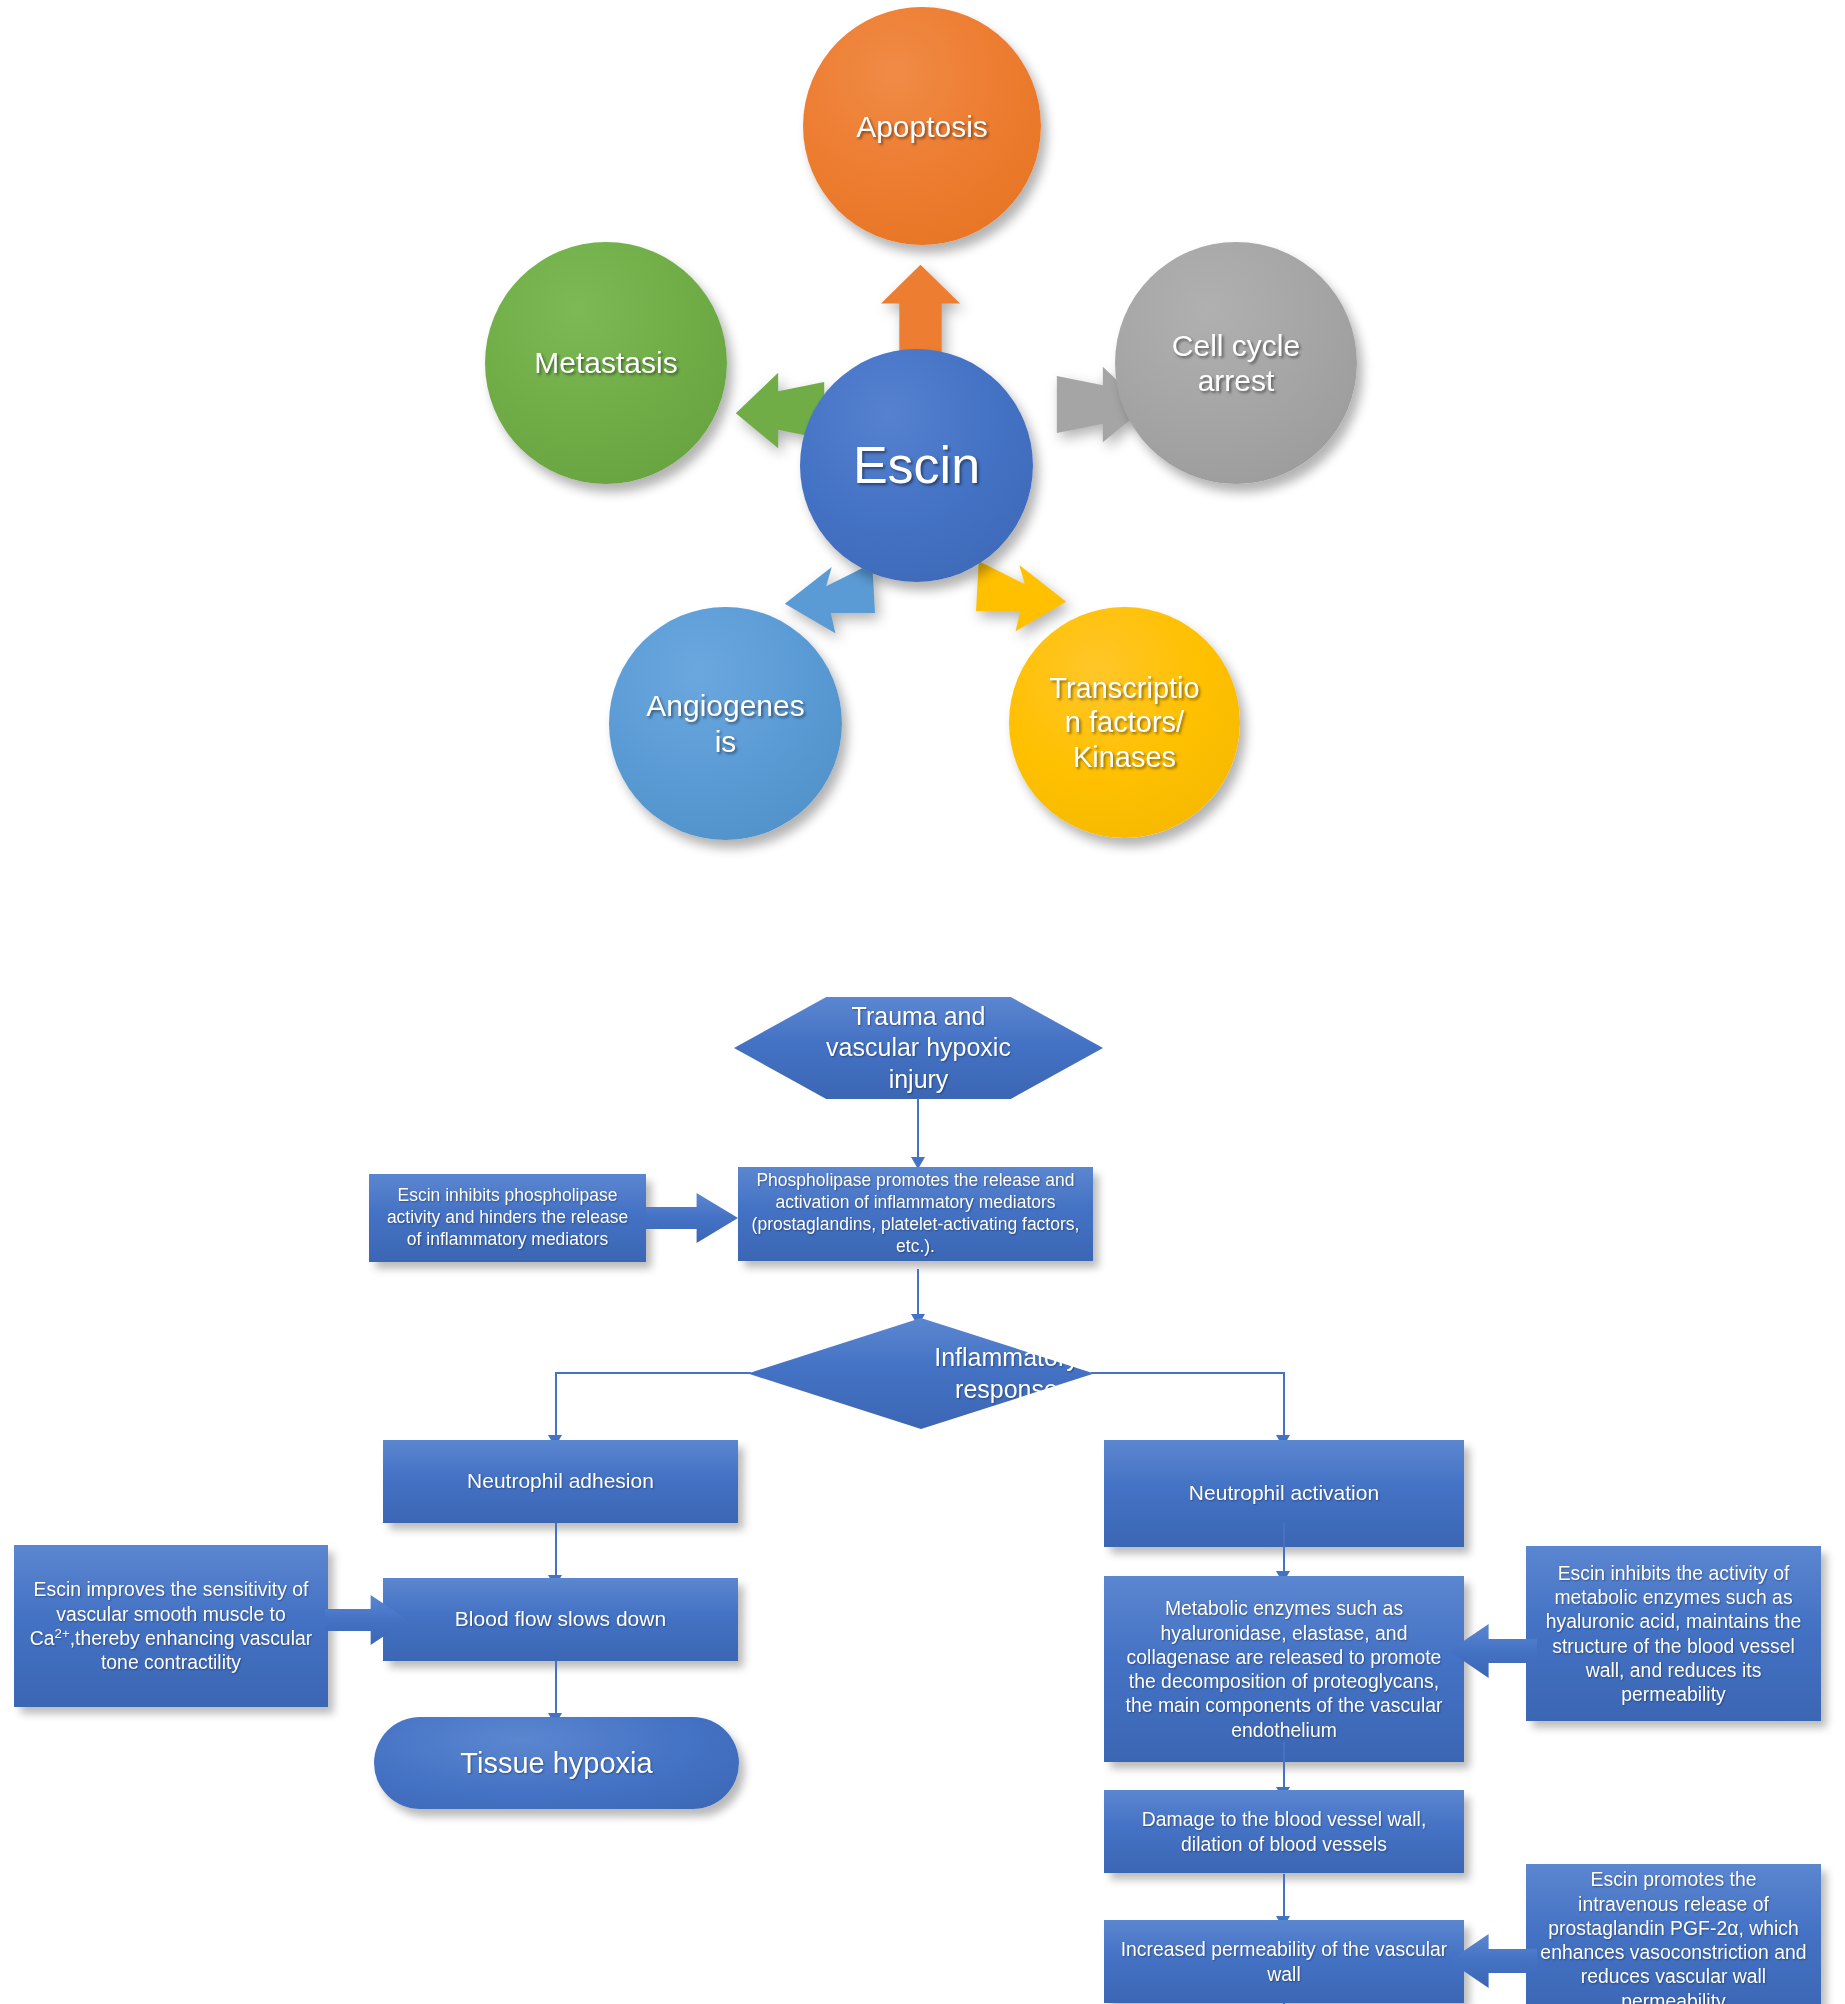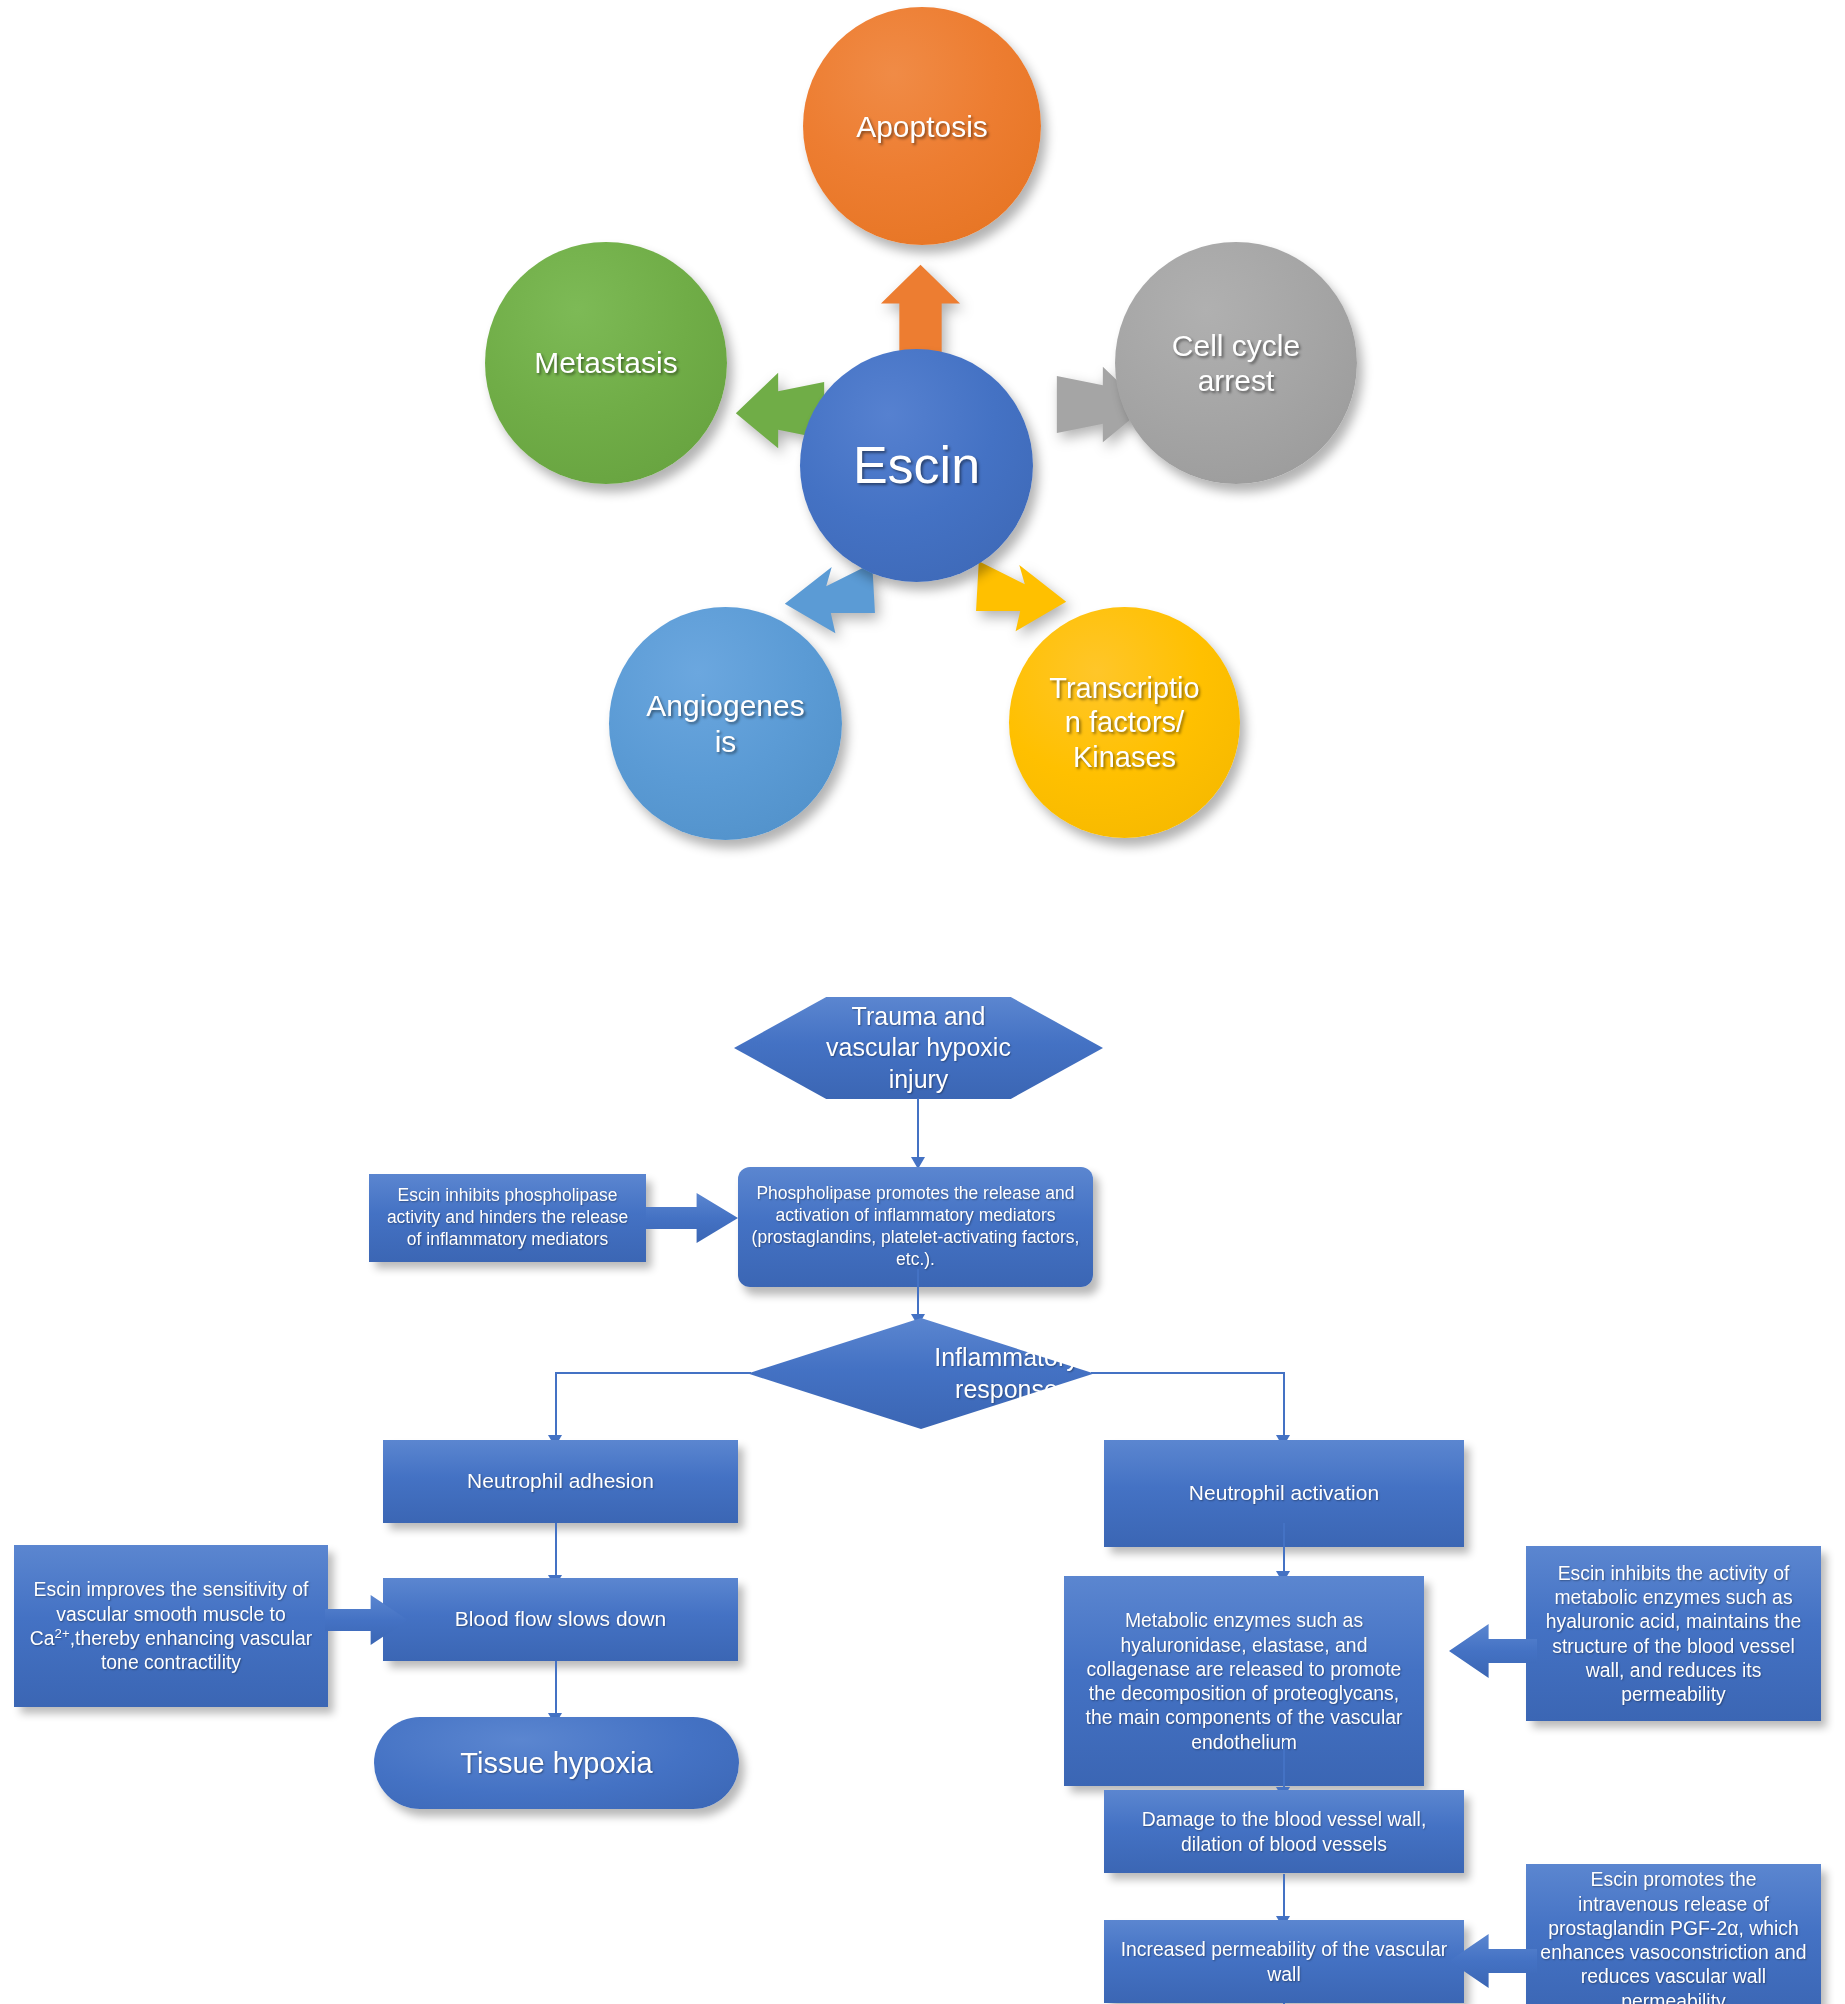--- a/index.html
+++ b/index.html
@@ -208,21 +208,21 @@
 
   <div class="conn conn-v" style="left:917px; top:212px; height:63px;"></div>
   <div class="head-down" style="left:911px; top:271px;"></div>
 
   <div class="node rect f18" style="left:369px; top:288px; width:277px; height:88px;">
     <span>Escin inhibits phospholipase activity and hinders the release of inflammatory mediators</span>
   </div>
 
   <div class="blockarrow ba-right" style="left:646px; top:307px; width:92px; height:50px;"></div>
 
-  <div class="node rect f18" style="left:738px; top:281px; width:355px; height:120px;border-radius:12px;">
+  <div class="node rect f18" style="left:738px; top:281px; width:355px; height:94px;">
     <span>Phospholipase promotes the release and activation of inflammatory mediators (prostaglandins, platelet-activating factors, etc.).</span>
   </div>
 
   <div class="conn conn-v" style="left:917px; top:383px; height:49px;"></div>
   <div class="head-down" style="left:911px; top:428px;"></div>
 
   <div class="node diamond f26" style="left:748px; top:432px; width:346px; height:111px;">
     <span style="max-width:175px;">Inflammatory response</span>
   </div>
 
@@ -260,21 +260,21 @@
     <span>Tissue hypoxia</span>
   </div>
 
   <div class="node rect f22" style="left:1104px; top:554px; width:360px; height:107px;">
     <span>Neutrophil activation</span>
   </div>
 
   <div class="conn conn-v" style="left:1283px; top:637px; height:52px;"></div>
   <div class="head-down" style="left:1276px; top:685px;"></div>
 
-  <div class="node rect f20" style="left:1064px; top:690px; width:360px; height:210px;">
+  <div class="node rect f20" style="left:1104px; top:690px; width:360px; height:186px;">
     <span>Metabolic enzymes such as hyaluronidase, elastase, and collagenase are released to promote the decomposition of proteoglycans, the main components of the vascular endothelium</span>
   </div>
 
   <div class="node rect f20" style="left:1526px; top:660px; width:295px; height:175px;">
     <span>Escin inhibits the activity of metabolic enzymes such as hyaluronic acid, maintains the structure of the blood vessel wall, and reduces its permeability</span>
   </div>
 
   <div class="blockarrow ba-left" style="left:1449px; top:738px; width:88px; height:54px;"></div>
 
   <div class="conn conn-v" style="left:1283px; top:856px; height:48px;"></div>

